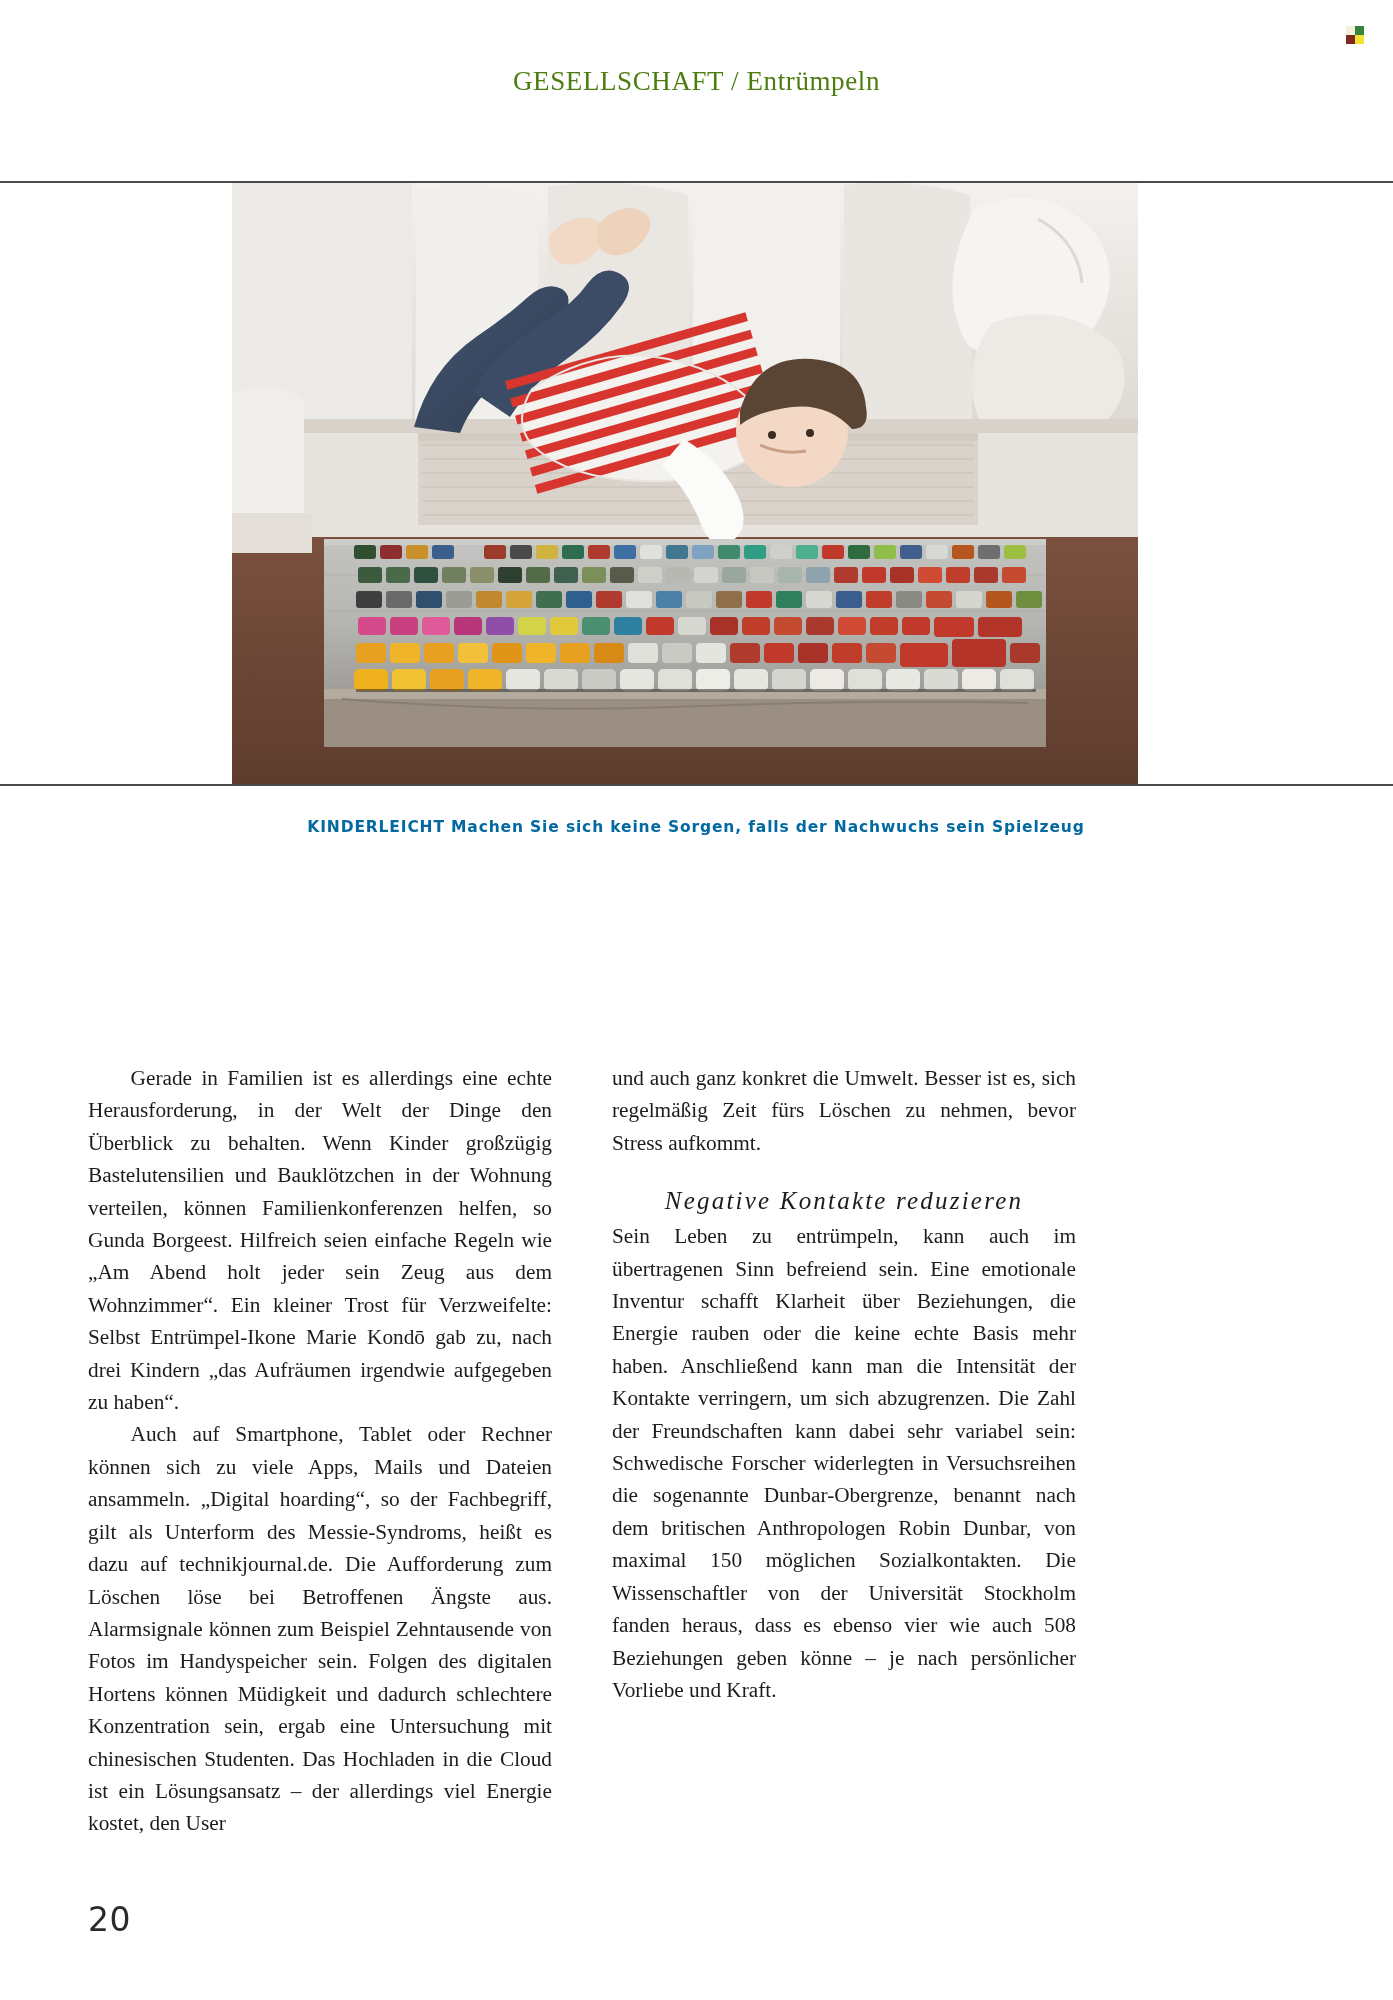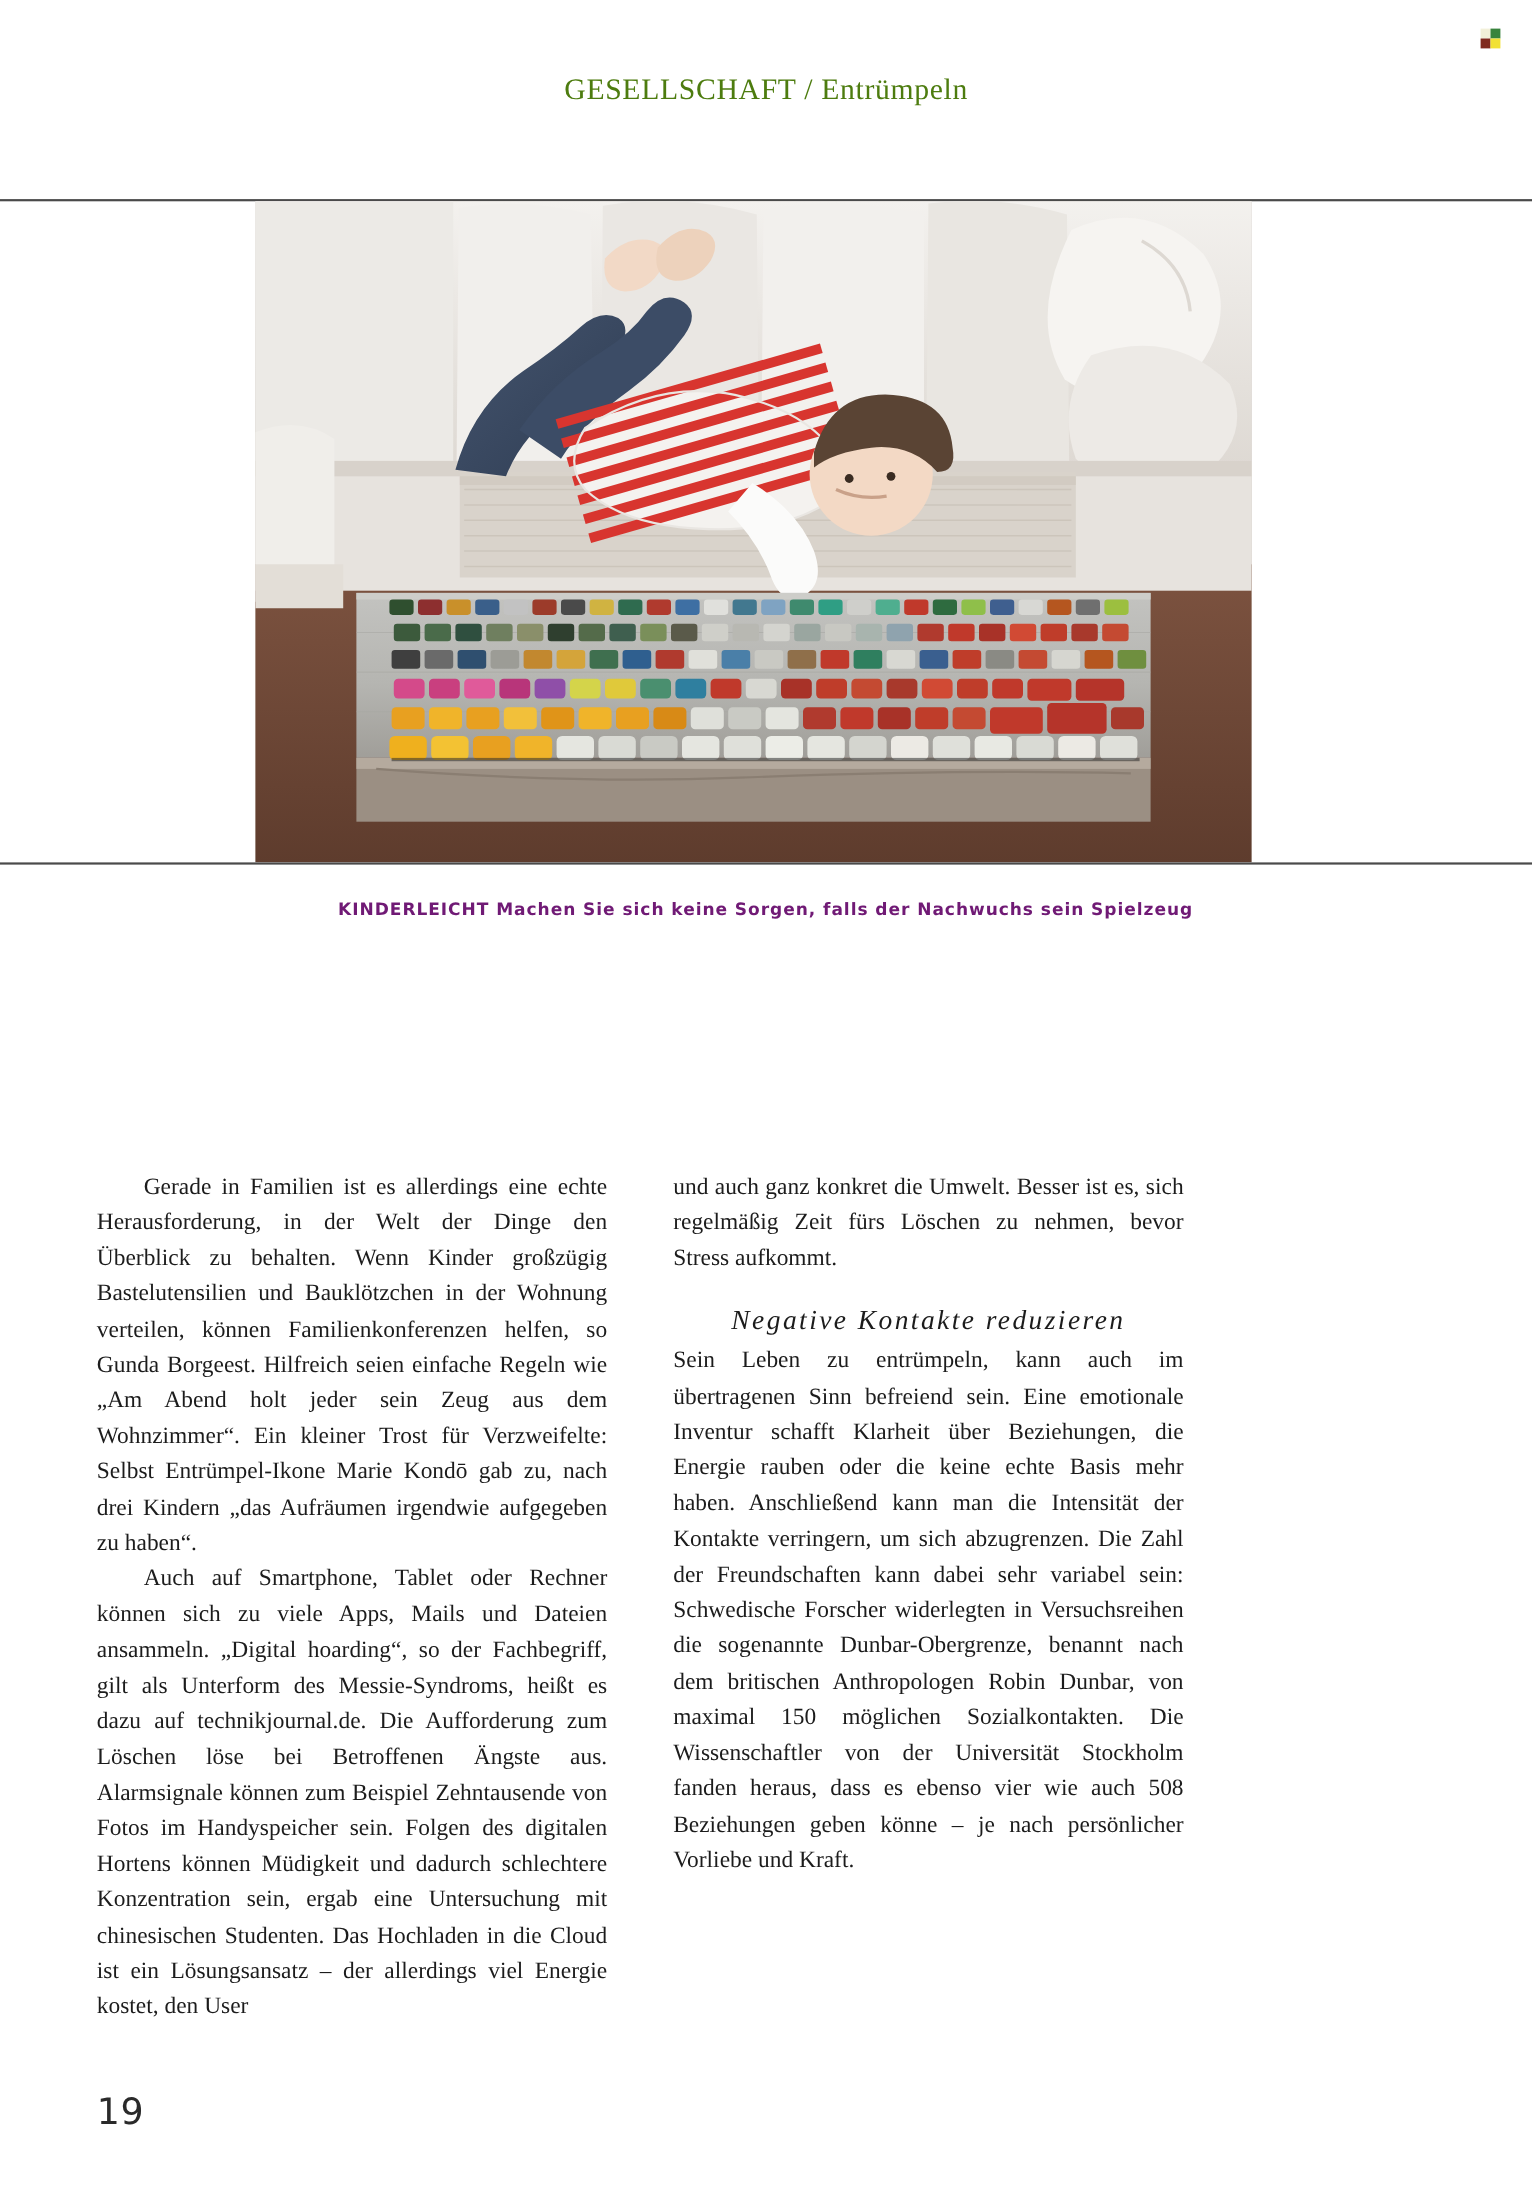--- a/index.html
+++ b/index.html
@@ -71,21 +71,21 @@
     position: absolute;
     top: 815px;
     left: 196px;
     width: 1000px;
     text-align: center;
     font-family: "DejaVu Sans", sans-serif;
     font-size: 15.5px;
     font-weight: bold;
     letter-spacing: 0.85px;
     line-height: 1.62;
-    color: #701a75;
+    color: #0369a1;
   }
 
   
   .columns {
     position: absolute;
     top: 1062px;
     left: 88px;
     width: 1210px;
     display: flex;
     gap: 60px;
@@ -415,13 +415,13 @@
   </div>
 
   <div class="col">
     <p>und auch ganz konkret die Umwelt. Besser ist es, sich regelmäßig Zeit fürs Löschen zu nehmen, bevor Stress aufkommt.</p>
     <p class="subhead">Negative Kontakte reduzieren</p>
     <p>Sein Leben zu entrümpeln, kann auch im übertragenen Sinn befreiend sein. Eine emotionale Inventur schafft Klarheit über Beziehungen, die Energie rauben oder die keine echte Basis mehr haben. Anschließend kann man die Intensität der Kontakte verringern, um sich abzugrenzen. Die Zahl der Freundschaften kann dabei sehr variabel sein: Schwedische Forscher widerlegten in Versuchsreihen die sogenannte Dunbar-Obergrenze, benannt nach dem britischen Anthropologen Robin Dunbar, von maximal 150 möglichen Sozialkontakten. Die Wissenschaftler von der Universität Stockholm fanden heraus, dass es ebenso vier wie auch 508 Beziehungen geben könne – je nach persönlicher Vorliebe und Kraft.</p>
   </div>
 
 </div>
 
-<div class="folio">19</div>
+<div class="folio">20</div>
 
 </body></html>

